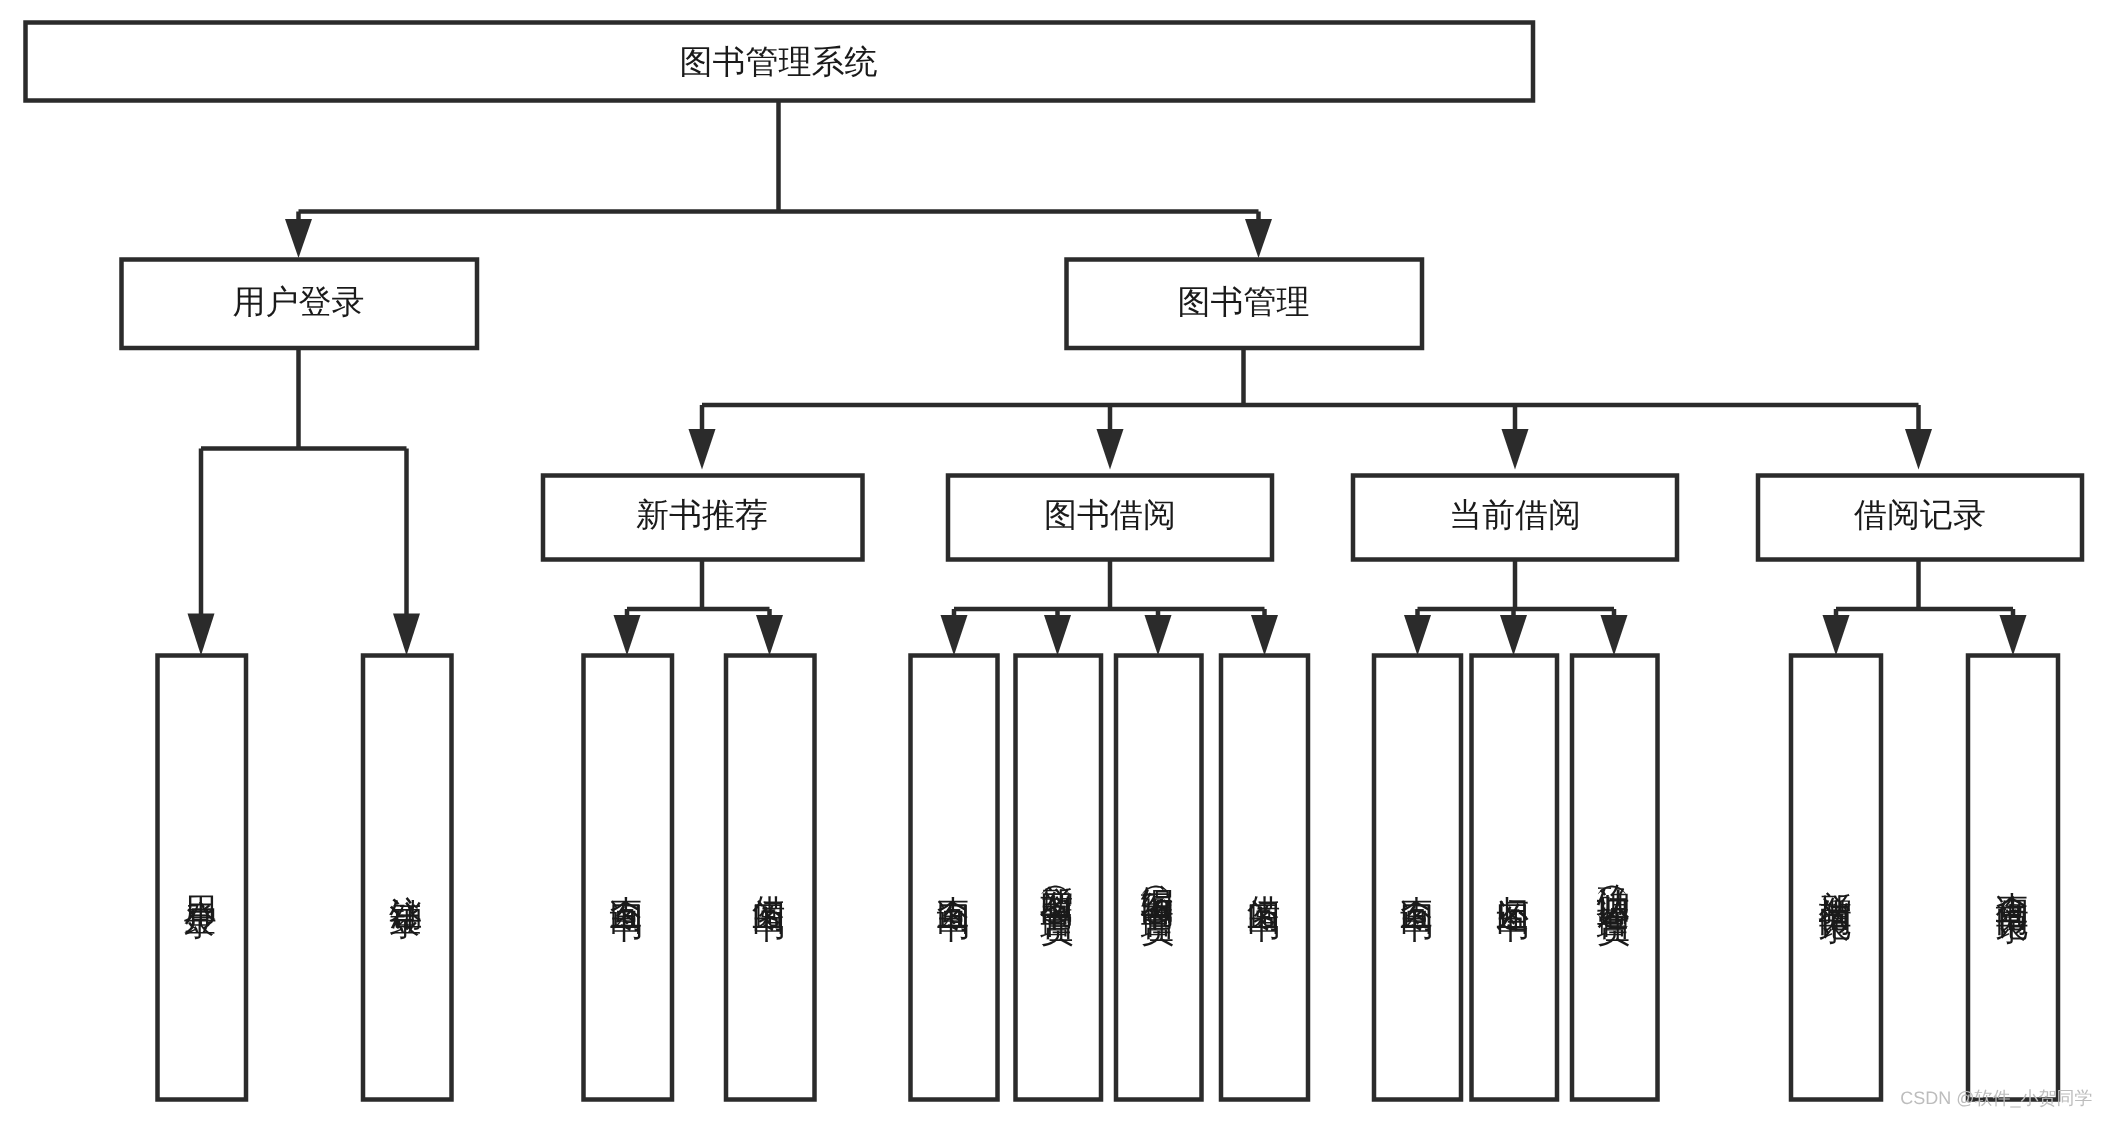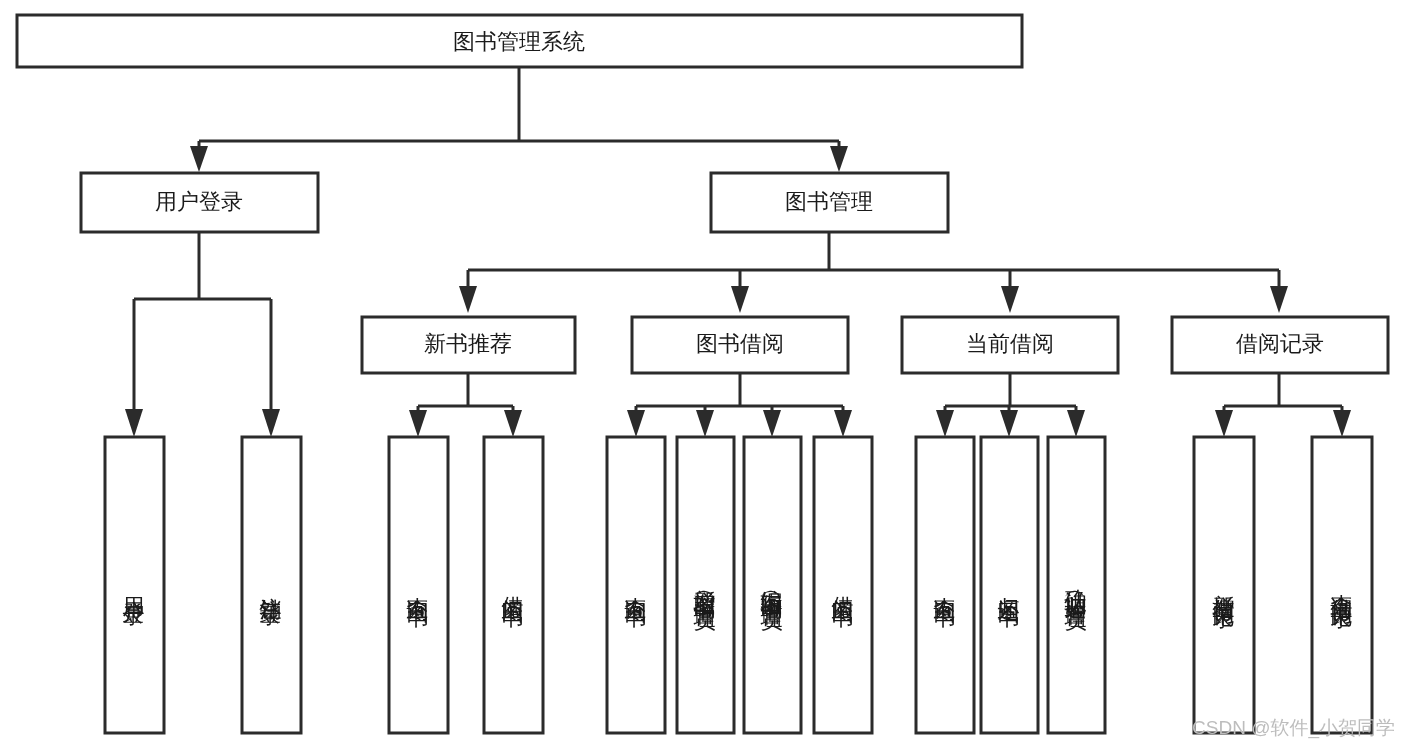--- a/index.html
+++ b/index.html
@@ -55,21 +55,21 @@
     writing-mode: vertical-rl;
     text-orientation: upright;
     dominant-baseline: central;
     letter-spacing: 3px;
   }
   .watermark {
     position: absolute;
     right: 10px;
     bottom: 6px;
     font-family: "Liberation Sans", "DejaVu Sans", sans-serif;
-    font-size: 19px;
+    font-size: 12px;
     color: #bdbdbd;
     white-space: nowrap;
     user-select: none;
   }
 </style>
 </head>
 <body>
 
 <div id="diagram-root">
   <svg class="flow" viewBox="0 0 1405 747" xmlns="http://www.w3.org/2000/svg">

